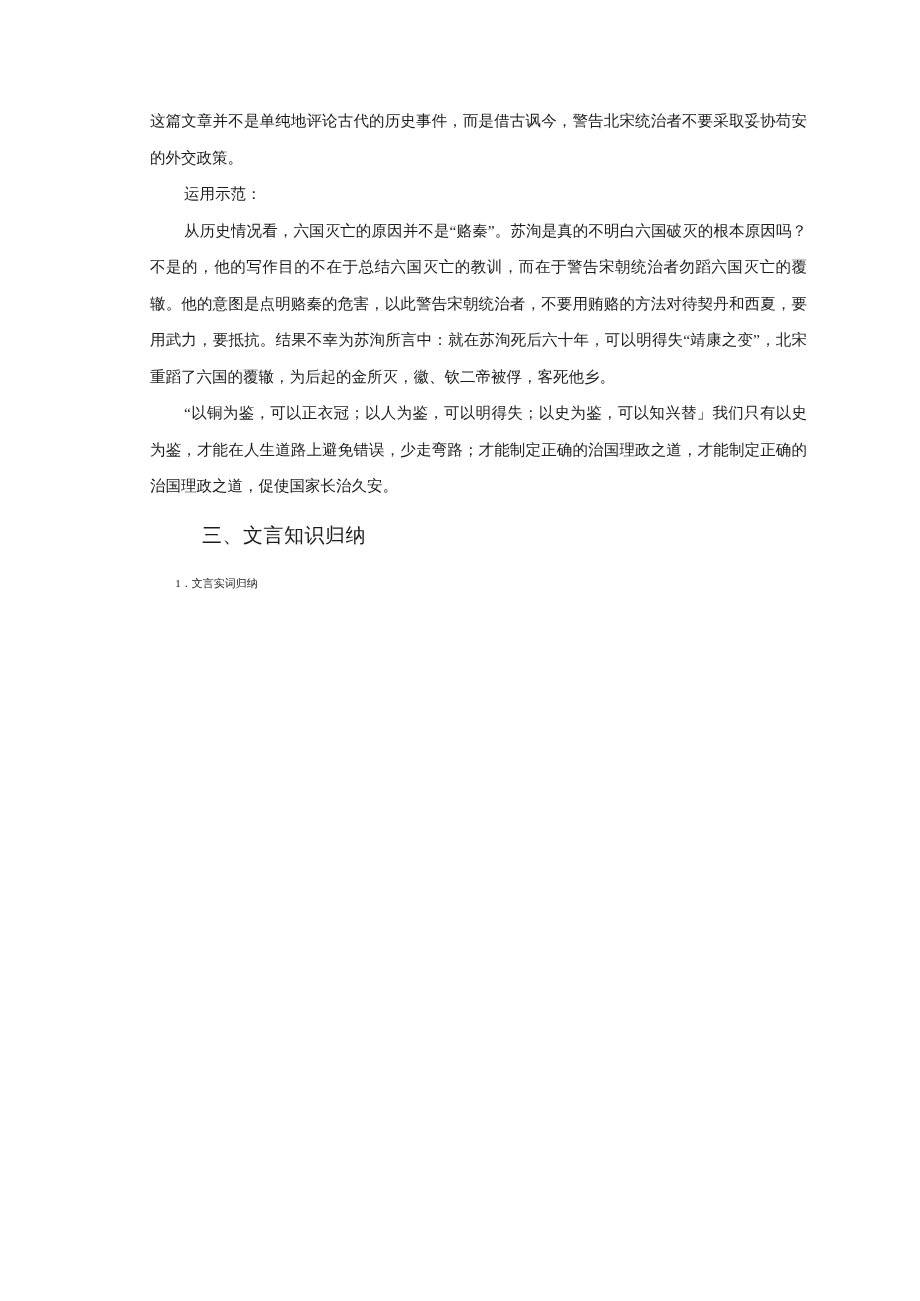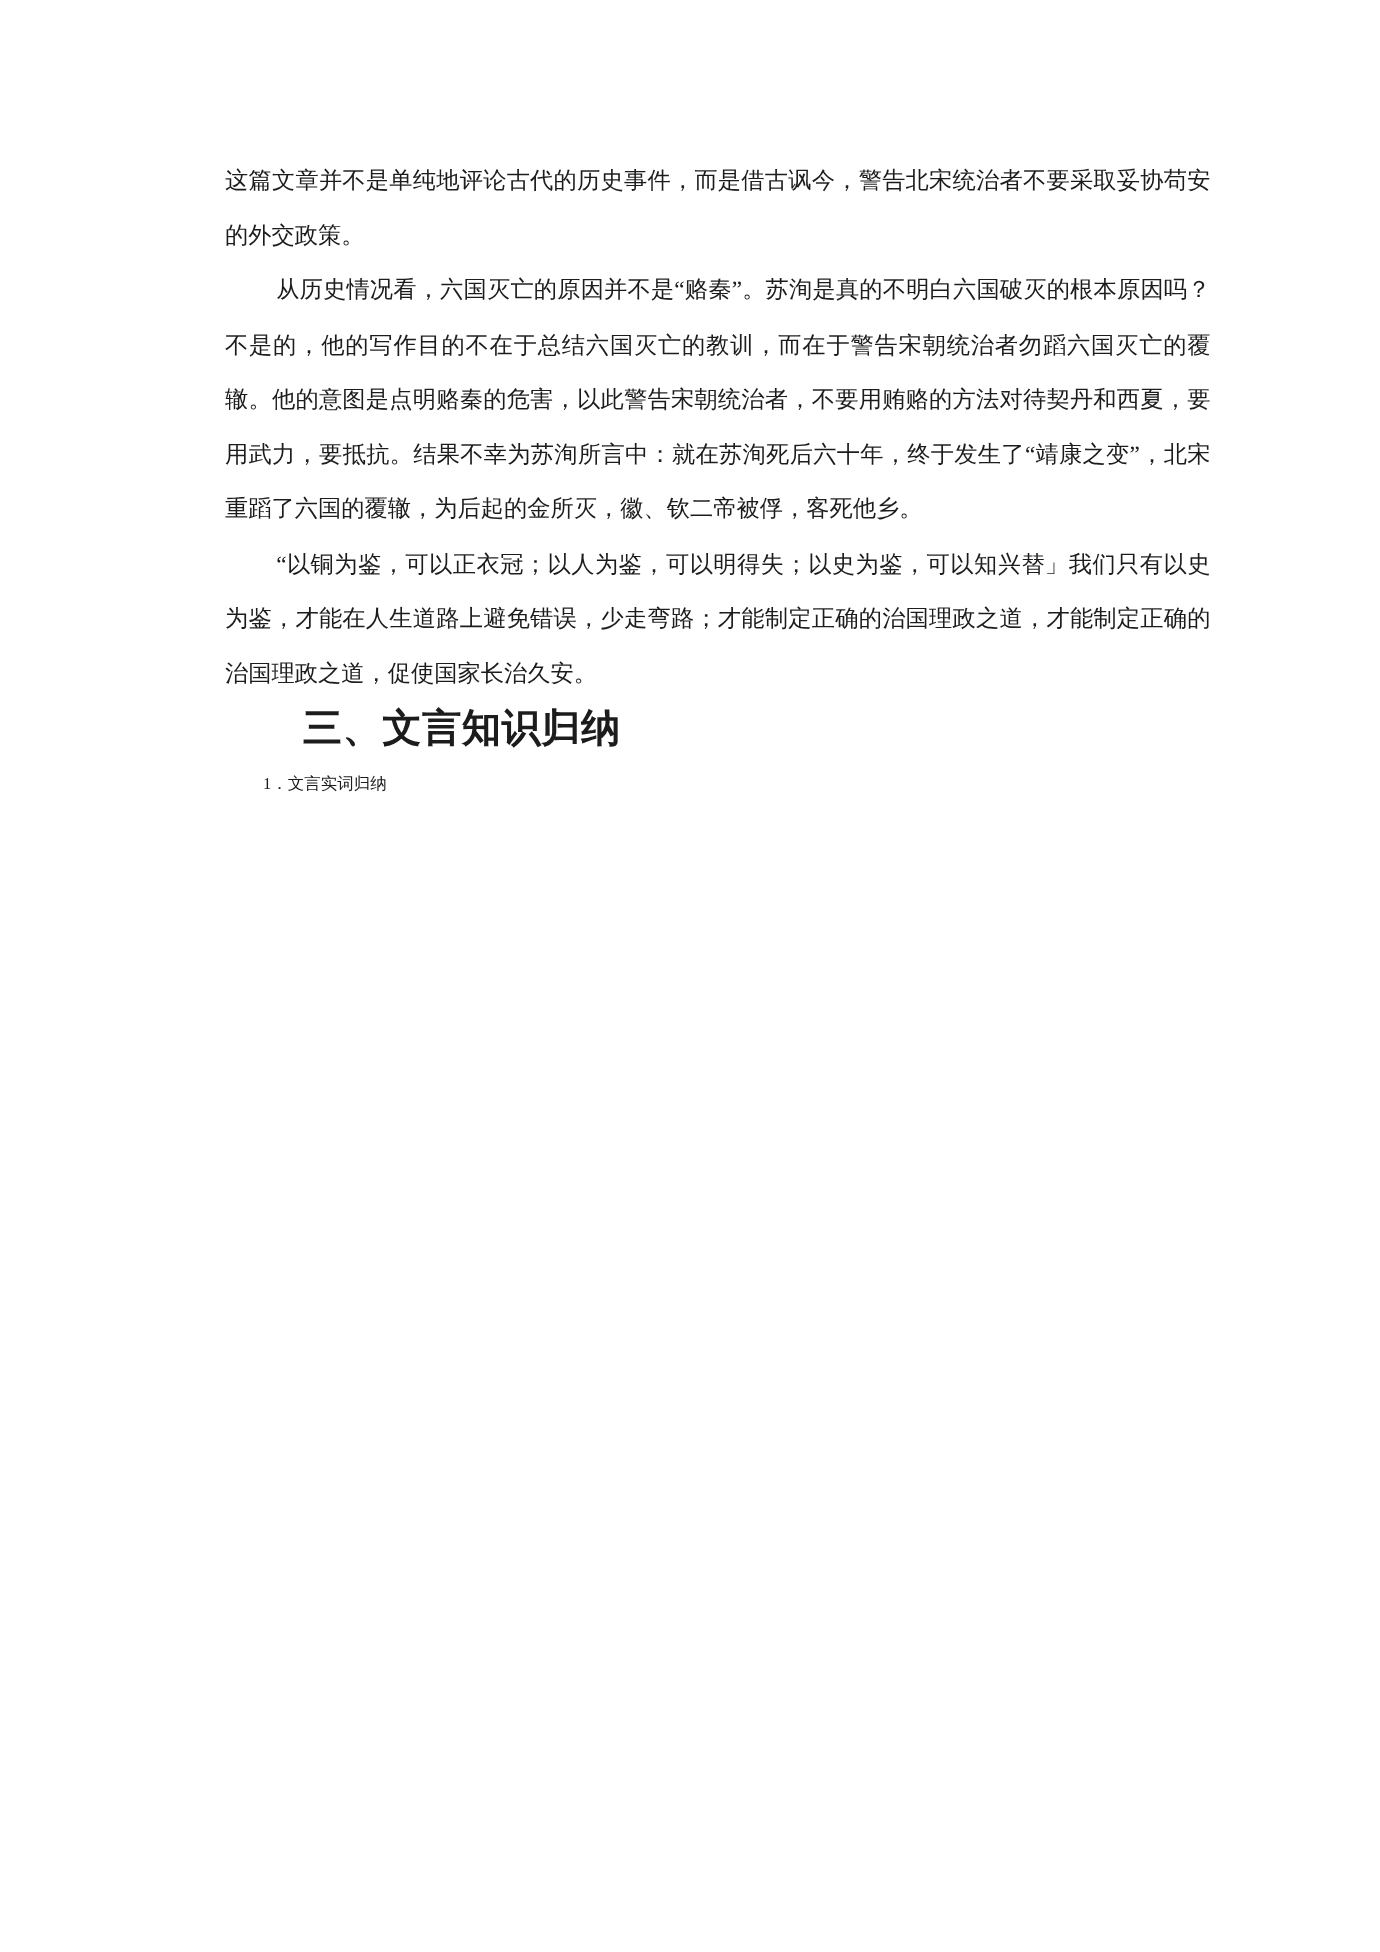--- a/index.html
+++ b/index.html
@@ -27,38 +27,39 @@
     font-size: 15.5px;
     line-height: 36.5px;
     text-align: justify;
     text-justify: inter-ideograph;
     word-break: break-all;
   }
   .indent {
     text-indent: 2.2em;
   }
   .section-heading {
-    margin: 0;
-    font-size: 26px;
-    font-weight: bold;
+    margin: 12px;
+    font-size: 20px;
+    font-weight: normal;
     line-height: 36.5px;
     text-indent: 2em;
     letter-spacing: 0.5px;
   }
   .subitem {
     margin: 0;
     font-size: 11px;
     line-height: 36.5px;
     text-indent: 2.3em;
   }
 </style>
 </head>
 <body>
 
 <div class="page">
   <div class="content">
     <p class="body-text">这篇文章并不是单纯地评论古代的历史事件，而是借古讽今，警告北宋统治者不要采取妥协苟安的外交政策。</p>
-    <p class="body-text indent">从历史情况看，六国灭亡的原因并不是“赂秦”。苏洵是真的不明白六国破灭的根本原因吗？不是的，他的写作目的不在于总结六国灭亡的教训，而在于警告宋朝统治者勿蹈六国灭亡的覆辙。他的意图是点明赂秦的危害，以此警告宋朝统治者，不要用贿赂的方法对待契丹和西夏，要用武力，要抵抗。结果不幸为苏洵所言中：就在苏洵死后六十年，终于发生了“靖康之变”，北宋重蹈了六国的覆辙，为后起的金所灭，徽、钦二帝被俘，客死他乡。</p>
+    <p class="body-text indent">运用示范：</p>
+    <p class="body-text indent">从历史情况看，六国灭亡的原因并不是“赂秦”。苏洵是真的不明白六国破灭的根本原因吗？不是的，他的写作目的不在于总结六国灭亡的教训，而在于警告宋朝统治者勿蹈六国灭亡的覆辙。他的意图是点明赂秦的危害，以此警告宋朝统治者，不要用贿赂的方法对待契丹和西夏，要用武力，要抵抗。结果不幸为苏洵所言中：就在苏洵死后六十年，可以明得失“靖康之变”，北宋重蹈了六国的覆辙，为后起的金所灭，徽、钦二帝被俘，客死他乡。</p>
     <p class="body-text indent">“以铜为鉴，可以正衣冠；以人为鉴，可以明得失；以史为鉴，可以知兴替」我们只有以史为鉴，才能在人生道路上避免错误，少走弯路；才能制定正确的治国理政之道，才能制定正确的治国理政之道，促使国家长治久安。</p>
     <h3 class="section-heading">三、文言知识归纳</h3>
     <p class="subitem">1．文言实词归纳</p>
   </div>
 </div>
 
 </body></html>

